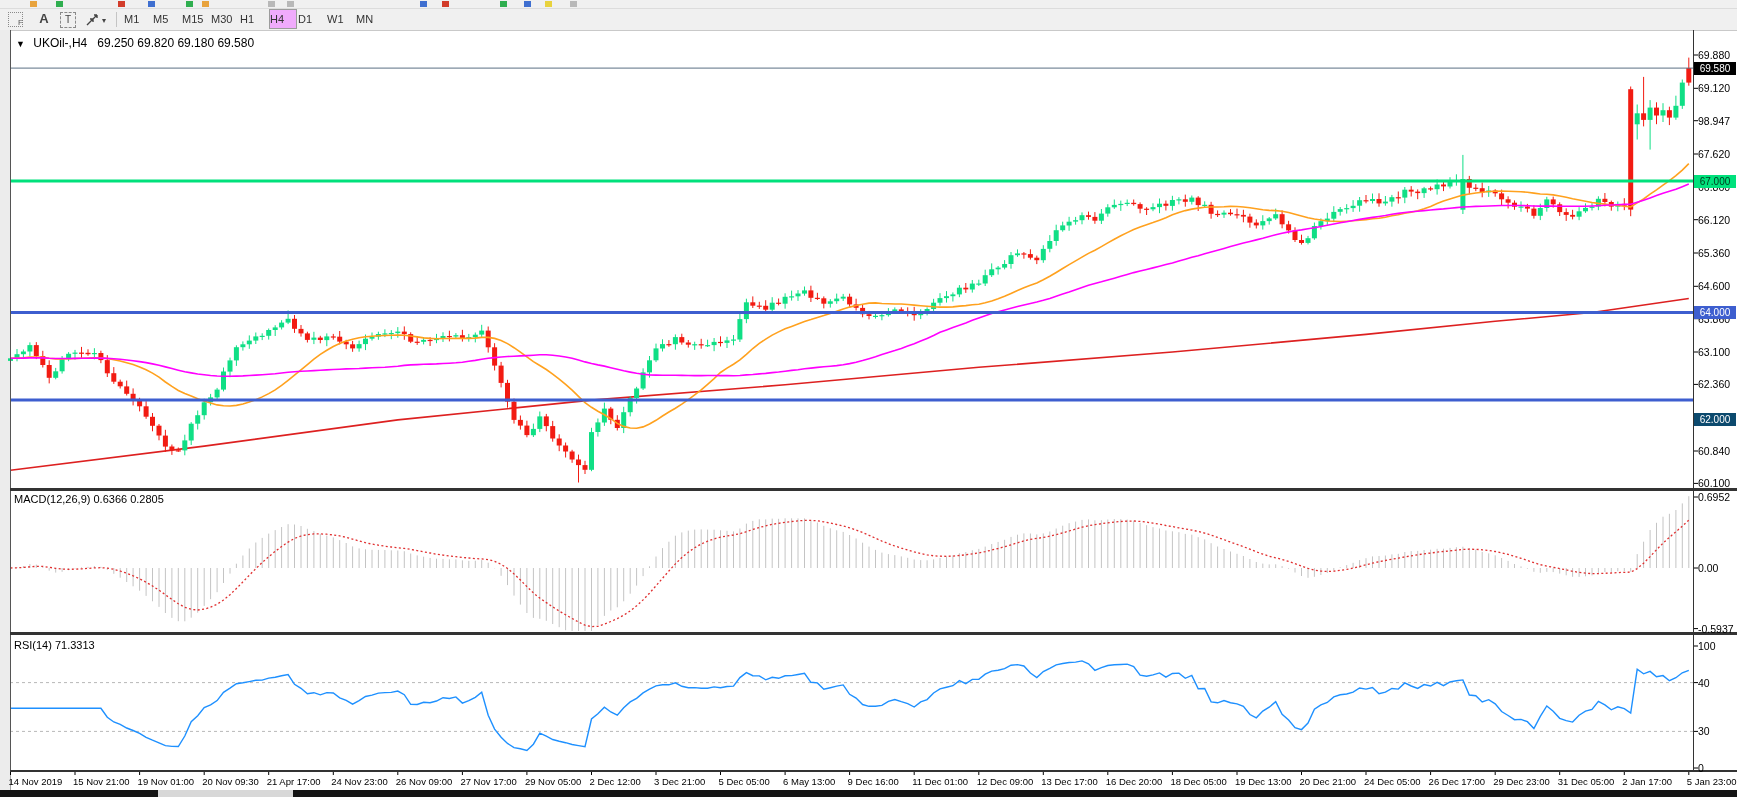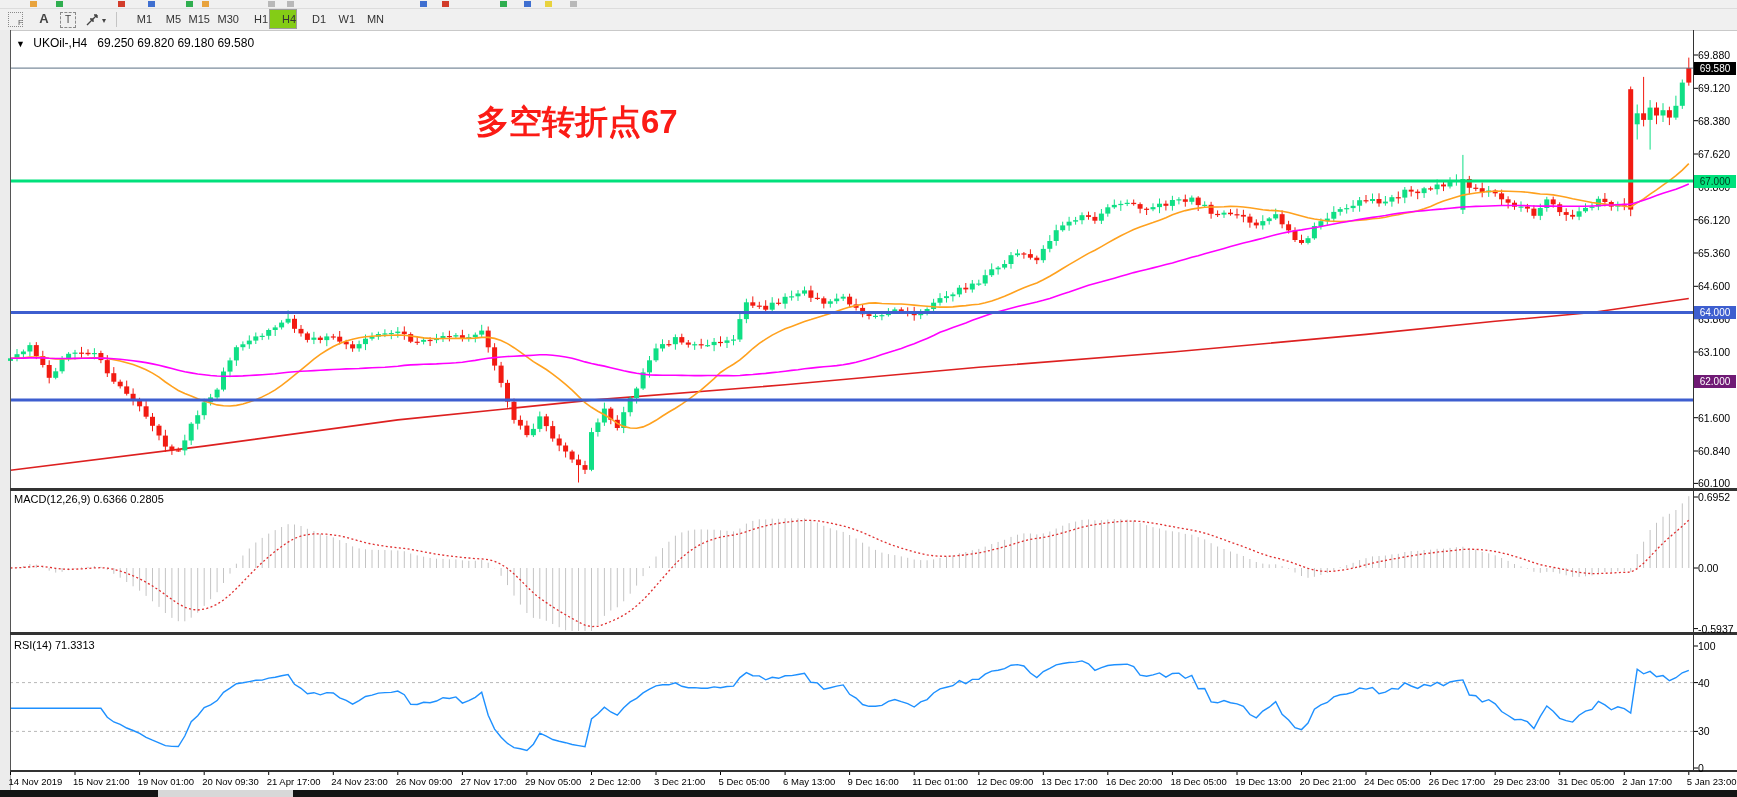--- a/index.html
+++ b/index.html
@@ -10,23 +10,23 @@
   .sliver span{position:absolute;bottom:1px;width:7px;height:6px;display:block;}
   
   .toolbar{position:absolute;left:0;top:9px;width:1737px;height:21px;background:#f0f0f0;border-bottom:1px solid #c9c9c9;}
   .tbicon{position:absolute;top:1px;height:18px;color:#444;font-size:12px;text-align:center;cursor:default;}
   .gridbox{width:13px;height:13px;border:1px dotted #8a8a8a;position:absolute;left:0;top:2px;}
   .gridf{position:absolute;left:10px;top:8px;font-size:8px;color:#555;}
   .abox{font-weight:bold;font-size:13px;line-height:18px;}
   .tbox{width:14px;height:14px;border:1px dashed #8a8a8a;line-height:14px;font-size:10px;top:2px;position:absolute;left:0;}
   .caret{font-size:8px;color:#444;position:absolute;top:6px;}
   .tbsep{position:absolute;top:3px;width:1px;height:15px;background:#c4c4c4;}
-  .tfbtn{position:absolute;top:0;width:28px;height:20px;line-height:20px;text-align:right;
+  .tfbtn{position:absolute;top:0;width:28px;height:20px;line-height:20px;text-align:left;
          font-size:11px;color:#333;cursor:default;}
-  .tfbtn.active{background:#84cc16;border:1px solid #9c9c9c;width:26px;height:18px;line-height:18px;}
+  .tfbtn.active{background:#f0abfc;border:1px solid #9c9c9c;width:26px;height:18px;line-height:18px;}
   
   .leftstrip{position:absolute;left:0;top:30px;width:10px;height:760px;background:#ececec;border-right:1px solid #a8a8a8;}
   .axis-border{position:absolute;left:1693px;top:30px;width:1px;height:740px;background:#333;}
   .plot-left{position:absolute;left:10px;top:30px;width:1px;height:740px;background:#555;}
   .sep{position:absolute;left:10px;width:1727px;background:#333;}
   .chart-title{position:absolute;left:16px;top:36px;font-size:12px;color:#000;white-space:nowrap;}
   .chart-title .dd{font-size:9px;margin-right:5px;color:#000;}
   .annotation{position:absolute;left:476px;top:100px;font-size:33px;font-weight:bold;white-space:nowrap;}
   .ind-label{position:absolute;left:14px;font-size:11px;color:#000;white-space:nowrap;}
   .axlab{position:absolute;left:1698px;font-size:10.5px;color:#000;white-space:nowrap;}
@@ -947,44 +947,43 @@
   <div class="sep" style="top:632px;height:3px"></div>
   <div class="sep" style="top:770px;height:2px"></div>
 
   <div class="chart-title">
     <span class="dd">▼</span>
     <span>UKOil-,H4</span>
     <span>&nbsp;</span>
     <span>69.250 69.820 69.180 69.580</span>
   </div>
 
-  <div class="annotation" id="annotation" style="color: rgb(251, 27, 21);">多空转折点67</div>
 
   <div class="ind-label" style="top:493px">MACD(12,26,9) 0.6366 0.2805</div>
   <div class="ind-label" style="top:639px">RSI(14) 71.3313</div>
 
   <div id="labels-layer">
       <div class="axlab" style="top:49.0px">69.880</div>
       <div class="axlab" style="top:82.3px">69.120</div>
-      <div class="axlab" style="top:114.7px">68.380</div>
+      <div class="axlab" style="top:114.7px">98.947</div>
       <div class="axlab" style="top:148.0px">67.620</div>
       <div class="axlab" style="top:181.3px">66.860</div>
       <div class="axlab" style="top:213.7px">66.120</div>
       <div class="axlab" style="top:247.0px">65.360</div>
       <div class="axlab" style="top:280.3px">64.600</div>
       <div class="axlab" style="top:312.7px">63.860</div>
       <div class="axlab" style="top:346.0px">63.100</div>
       <div class="axlab" style="top:378.4px">62.360</div>
       <div class="axlab" style="top:411.7px">61.600</div>
       <div class="axlab" style="top:445.0px">60.840</div>
       <div class="axlab" style="top:477.4px">60.100</div>
       <div class="badge" style="top:61.6px;background:#000000;color:#ffffff">69.580</div>
       <div class="badge" style="top:174.6px;background:#00e17c;color:#00391e">67.000</div>
       <div class="badge" style="top:306.0px;background:#3d5ecf;color:#ffffff">64.000</div>
-      <div class="badge" style="top:375px;background:#701a75;color:#ffffff">62.000</div>
+      <div class="badge" style="top:413px;background:#0c4a6e;color:#ffffff">62.000</div>
       <div class="axlab" style="top:491.0px">0.6952</div>
       <div class="axlab" style="top:562.0px">0.00</div>
       <div class="axlab" style="top:622.6px">-0.5937</div>
       <div class="axlab" style="top:640.0px">100</div>
       <div class="axlab" style="top:676.6px">40</div>
       <div class="axlab" style="top:725.4px">30</div>
       <div class="axlab" style="top:762.0px">0</div>
       <div class="datelab" style="left:8.5px">14 Nov 2019</div>
       <div class="datelab" style="left:73.0px">15 Nov 21:00</div>
       <div class="datelab" style="left:137.6px">19 Nov 01:00</div>

